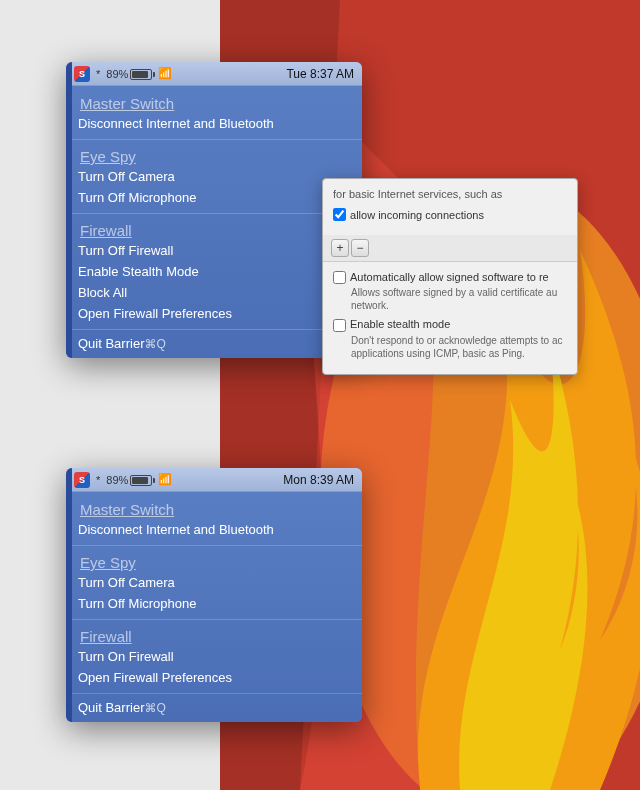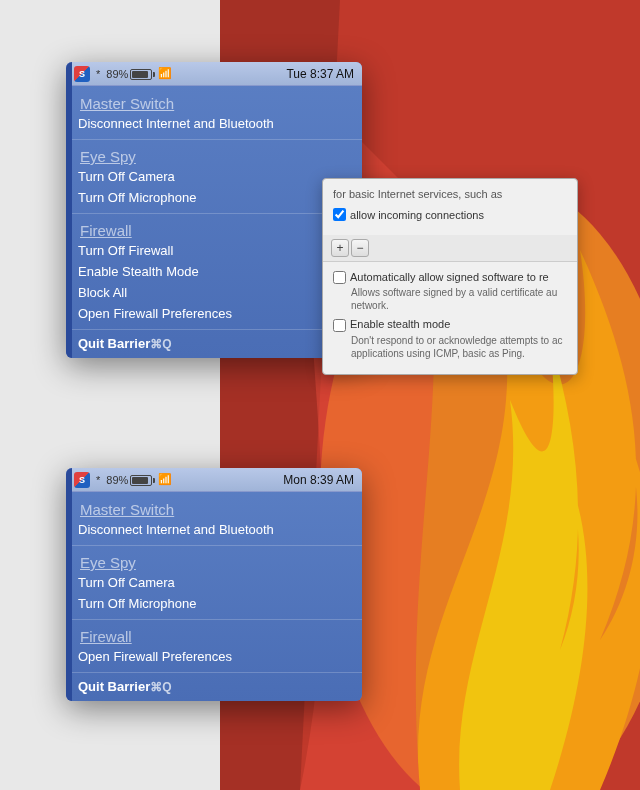--- a/index.html
+++ b/index.html
@@ -138,21 +138,20 @@
       font-size: 13px;
       color: #ffffff;
       cursor: pointer;
       display: flex;
       align-items: center;
       justify-content: flex-start;
     }
 
     .menu-item.quit-item {
       font-size: 13px;
-      font-weight: bold;
     }
 
     .menu-item .shortcut {
       color: rgba(255,255,255,0.7);
       font-size: 12px;
     }
 
     
     .left-accent {
       position: absolute;
@@ -361,20 +360,23 @@
       </div>
       <div class="menu-item">
         <span>Turn Off Microphone</span>
       </div>
     </div>
     <div class="menu-section-divider"></div>
 
     <div class="menu-section">
       <div class="menu-section-header">Firewall</div>
       <div class="menu-item">
+        <span>Turn On Firewall</span>
+      </div>
+      <div class="menu-item">
         <span>Open Firewall Preferences</span>
       </div>
     </div>
     <div class="menu-section-divider"></div>
 
     <div class="menu-item quit-item">
       <span>Quit Barrier</span>
       <span class="shortcut">⌘Q</span>
     </div>
   </div>

